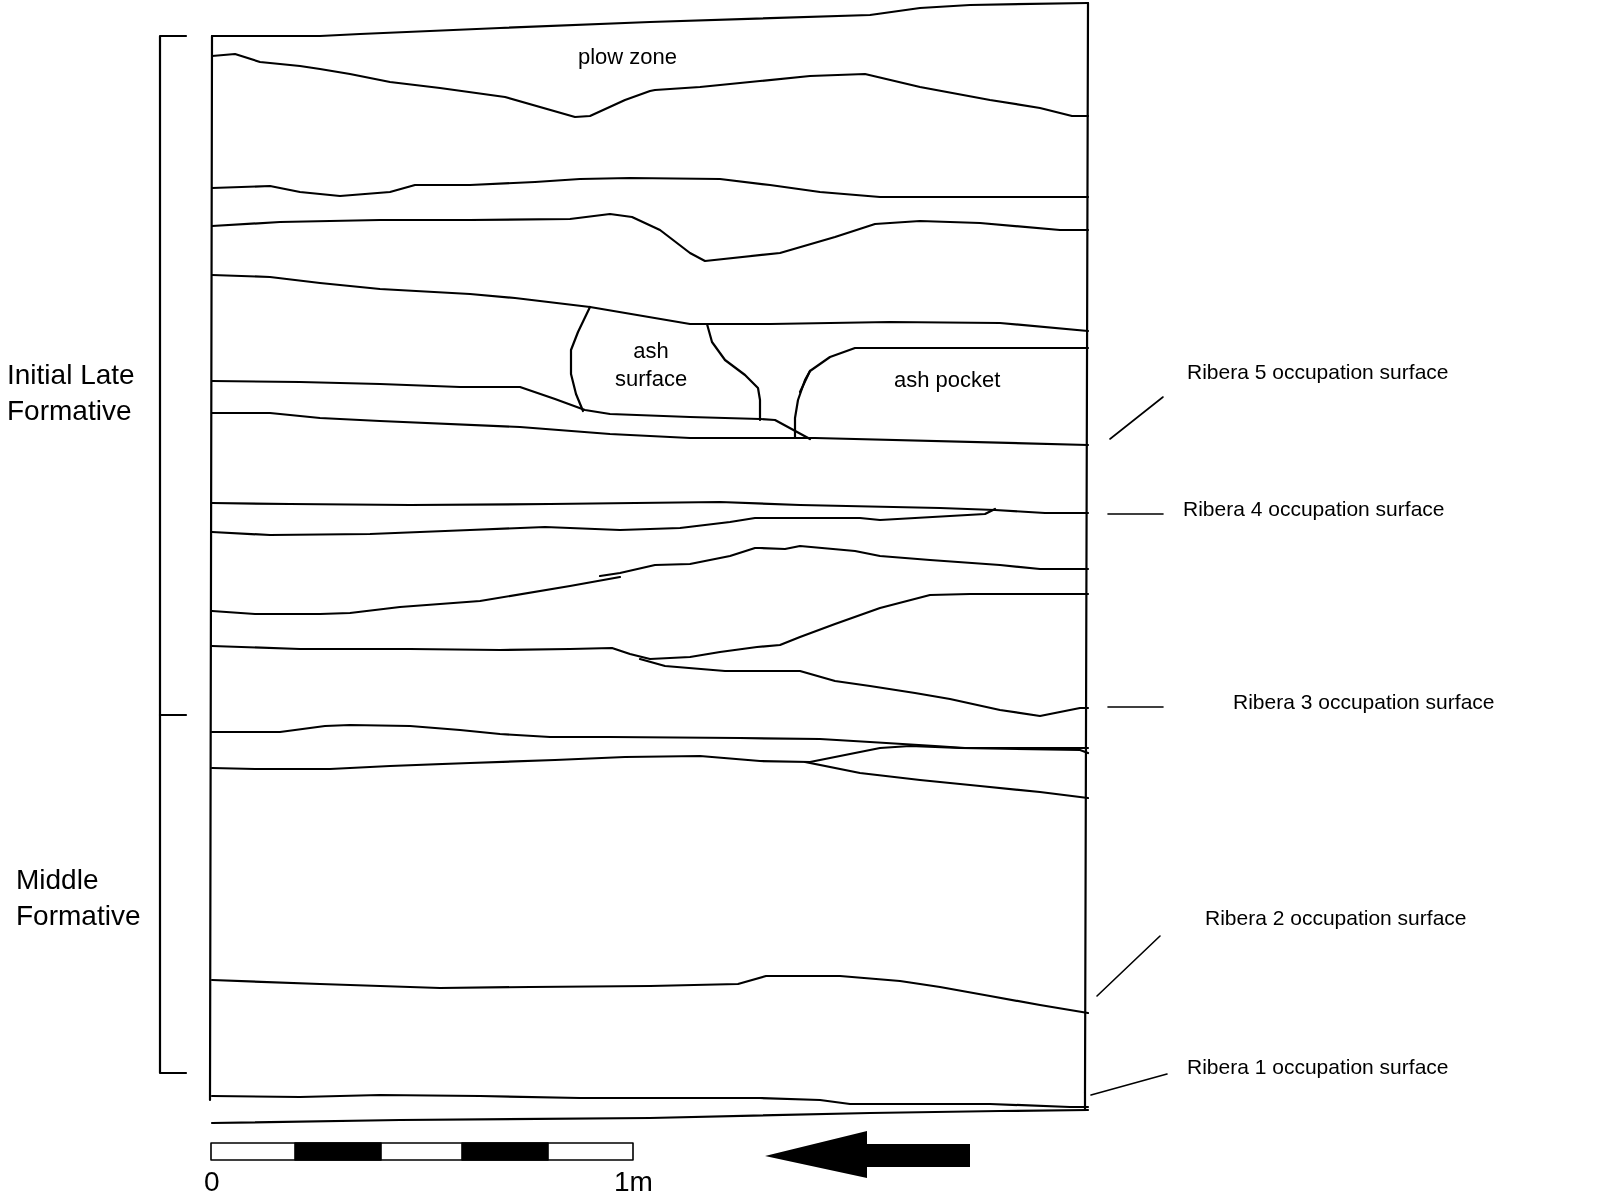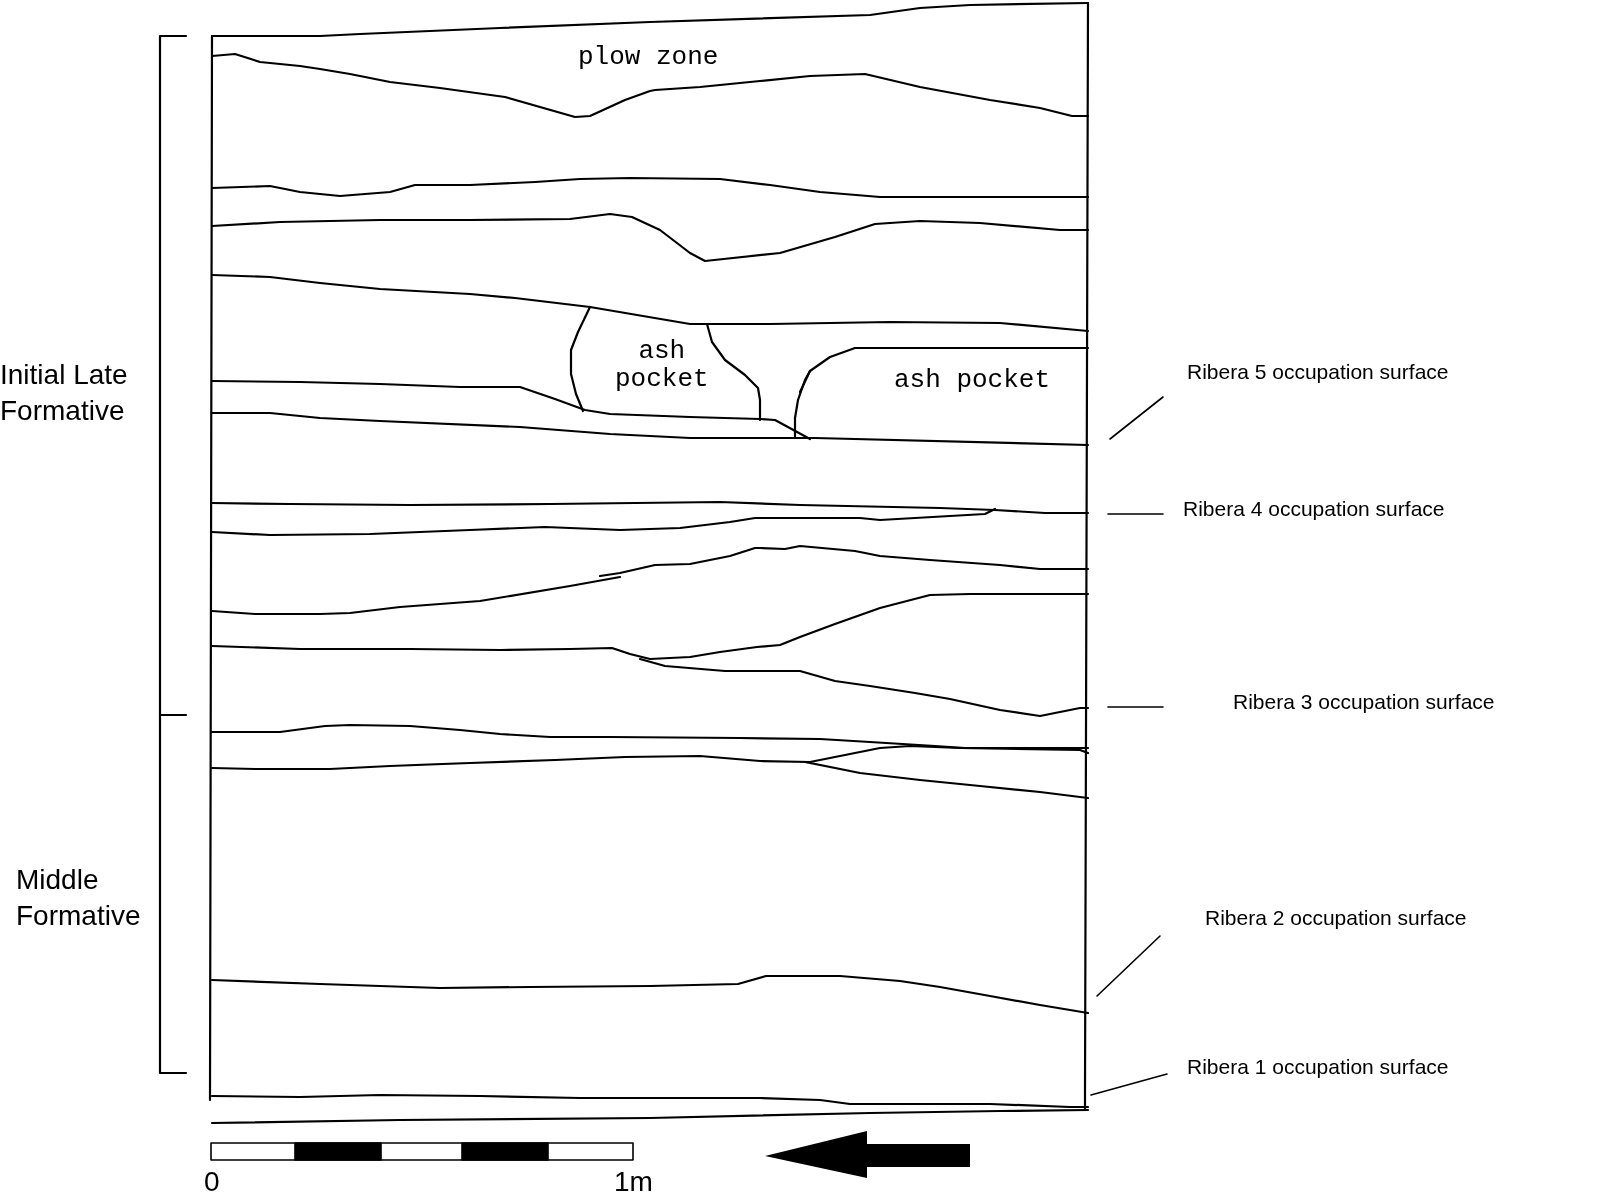--- a/index.html
+++ b/index.html
@@ -2,21 +2,21 @@
 <html><head>
 <meta charset="utf-8">
 <style>
   html, body { margin: 0; padding: 0; background: #ffffff; }
   body { width: 1600px; height: 1196px; position: relative; overflow: hidden;
          font-family: "Liberation Sans", sans-serif; color: #000; }
   svg#profile { position: absolute; left: 0; top: 0; }
   .lbl { position: absolute; white-space: nowrap; line-height: 1.2; }
   .period { font-size: 28px; line-height: 36px; }
   .surface { font-size: 21px; }
-  .zone { font-size: 26px; text-align: center; line-height: 28px; font-family: Liberation Mono, monospace; }
+  .zone { font-size: 22px; text-align: center; line-height: 28px; }
   .scale-tick { font-size: 28px; }
 </style>
 </head>
 <body>
 
 <svg id="profile" width="1600" height="1196" viewBox="0 0 1600 1196" xmlns="http://www.w3.org/2000/svg" fill="none" stroke="#000" stroke-width="2.2" stroke-linejoin="round" stroke-linecap="round">
 
   <g>
     <polyline points="186,36 160,36 160,1073 186,1073"></polyline>
     <line x1="160" y1="715" x2="186" y2="715"></line>
@@ -91,33 +91,33 @@
     <rect x="211" y="1143" width="422" height="17" fill="#fff"></rect>
     <rect x="295" y="1143" width="86" height="17" fill="#000"></rect>
     <rect x="462" y="1143" width="86" height="17" fill="#000"></rect>
   </g>
 
   <g>
     <polygon points="765,1156 867,1131 867,1144 970,1144 970,1167 867,1167 867,1178" fill="#000" stroke="none"></polygon>
   </g>
 </svg>
 
-<div class="lbl period" style="left:0px; top:357px;">
+<div class="lbl period" style="left:7px; top:357px;">
   <div>Initial Late</div>
   <div>Formative</div>
 </div>
 <div class="lbl period" style="left:16px; top:862px;">
   <div>Middle</div>
   <div>Formative</div>
 </div>
 
 <div class="lbl zone" style="left:578px; top:43px;">plow zone</div>
 <div class="lbl zone" style="left:615px; top:337px; text-align:center;">
   <div>ash</div>
-  <div>pocket</div>
+  <div>surface</div>
 </div>
 <div class="lbl zone" style="left:894px; top:366px;">ash pocket</div>
 
 <div class="lbl surface" style="left:1187px; top:359px;">Ribera 5 occupation surface</div>
 <div class="lbl surface" style="left:1183px; top:496px;">Ribera 4 occupation surface</div>
 <div class="lbl surface" style="left:1187px; top:689px;margin-left:46px;">Ribera 3 occupation surface</div>
 <div class="lbl surface" style="left:1185px; top:905px;margin-left:20px;">Ribera 2 occupation surface</div>
 <div class="lbl surface" style="left:1187px; top:1054px;">Ribera 1 occupation surface</div>
 
 <div class="lbl scale-tick" style="left:204px; top:1165px;">0</div>

